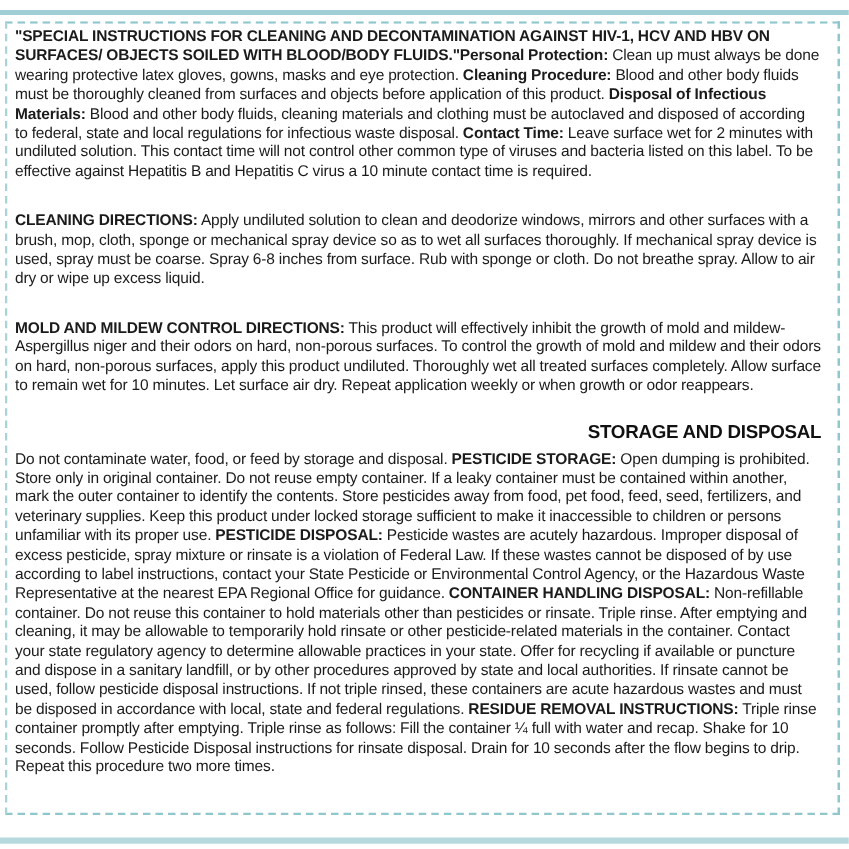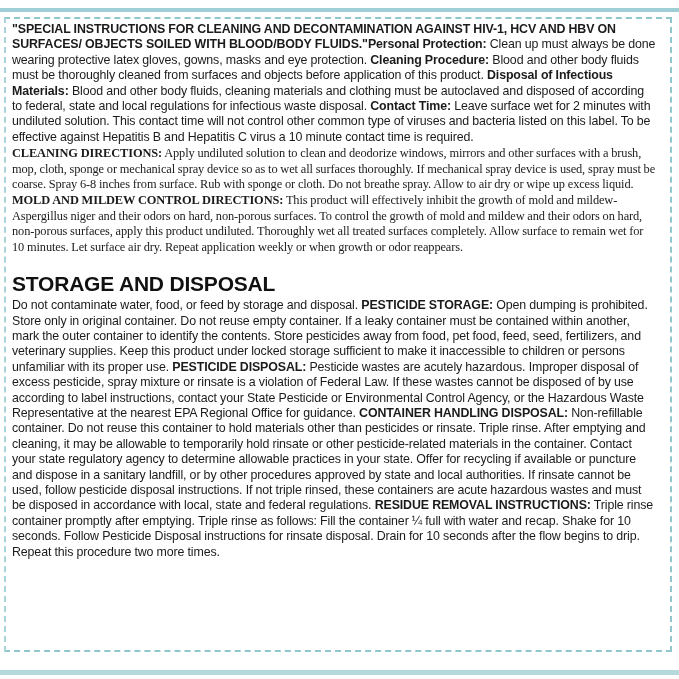--- a/index.html
+++ b/index.html
@@ -73,32 +73,31 @@
     margin: 0 0 0 0;
     color: #1b1b1b;
     font-size: 12.4px;
     line-height: 15.4px;
     text-align: left;
     letter-spacing: -0.12px;
     word-spacing: -0.1px;
   }
 
   p.para + p.para {
-    margin-top: 1px;
-    font-family: Liberation Serif, serif;
+    margin-top: 24px;
   }
 
   .hd {
     font-weight: bold;
   }
 
   .section-title {
     display: block;
-    text-align: left;
-    font-size: 21px;
+    text-align: right;
+    font-size: 15px;
     font-weight: bold;
     line-height: 24px;
     letter-spacing: -0.2px;
     color: #111111;
     margin: 17px 0 2px 0;
   }
 </style>
 </head>
 <body>
 

